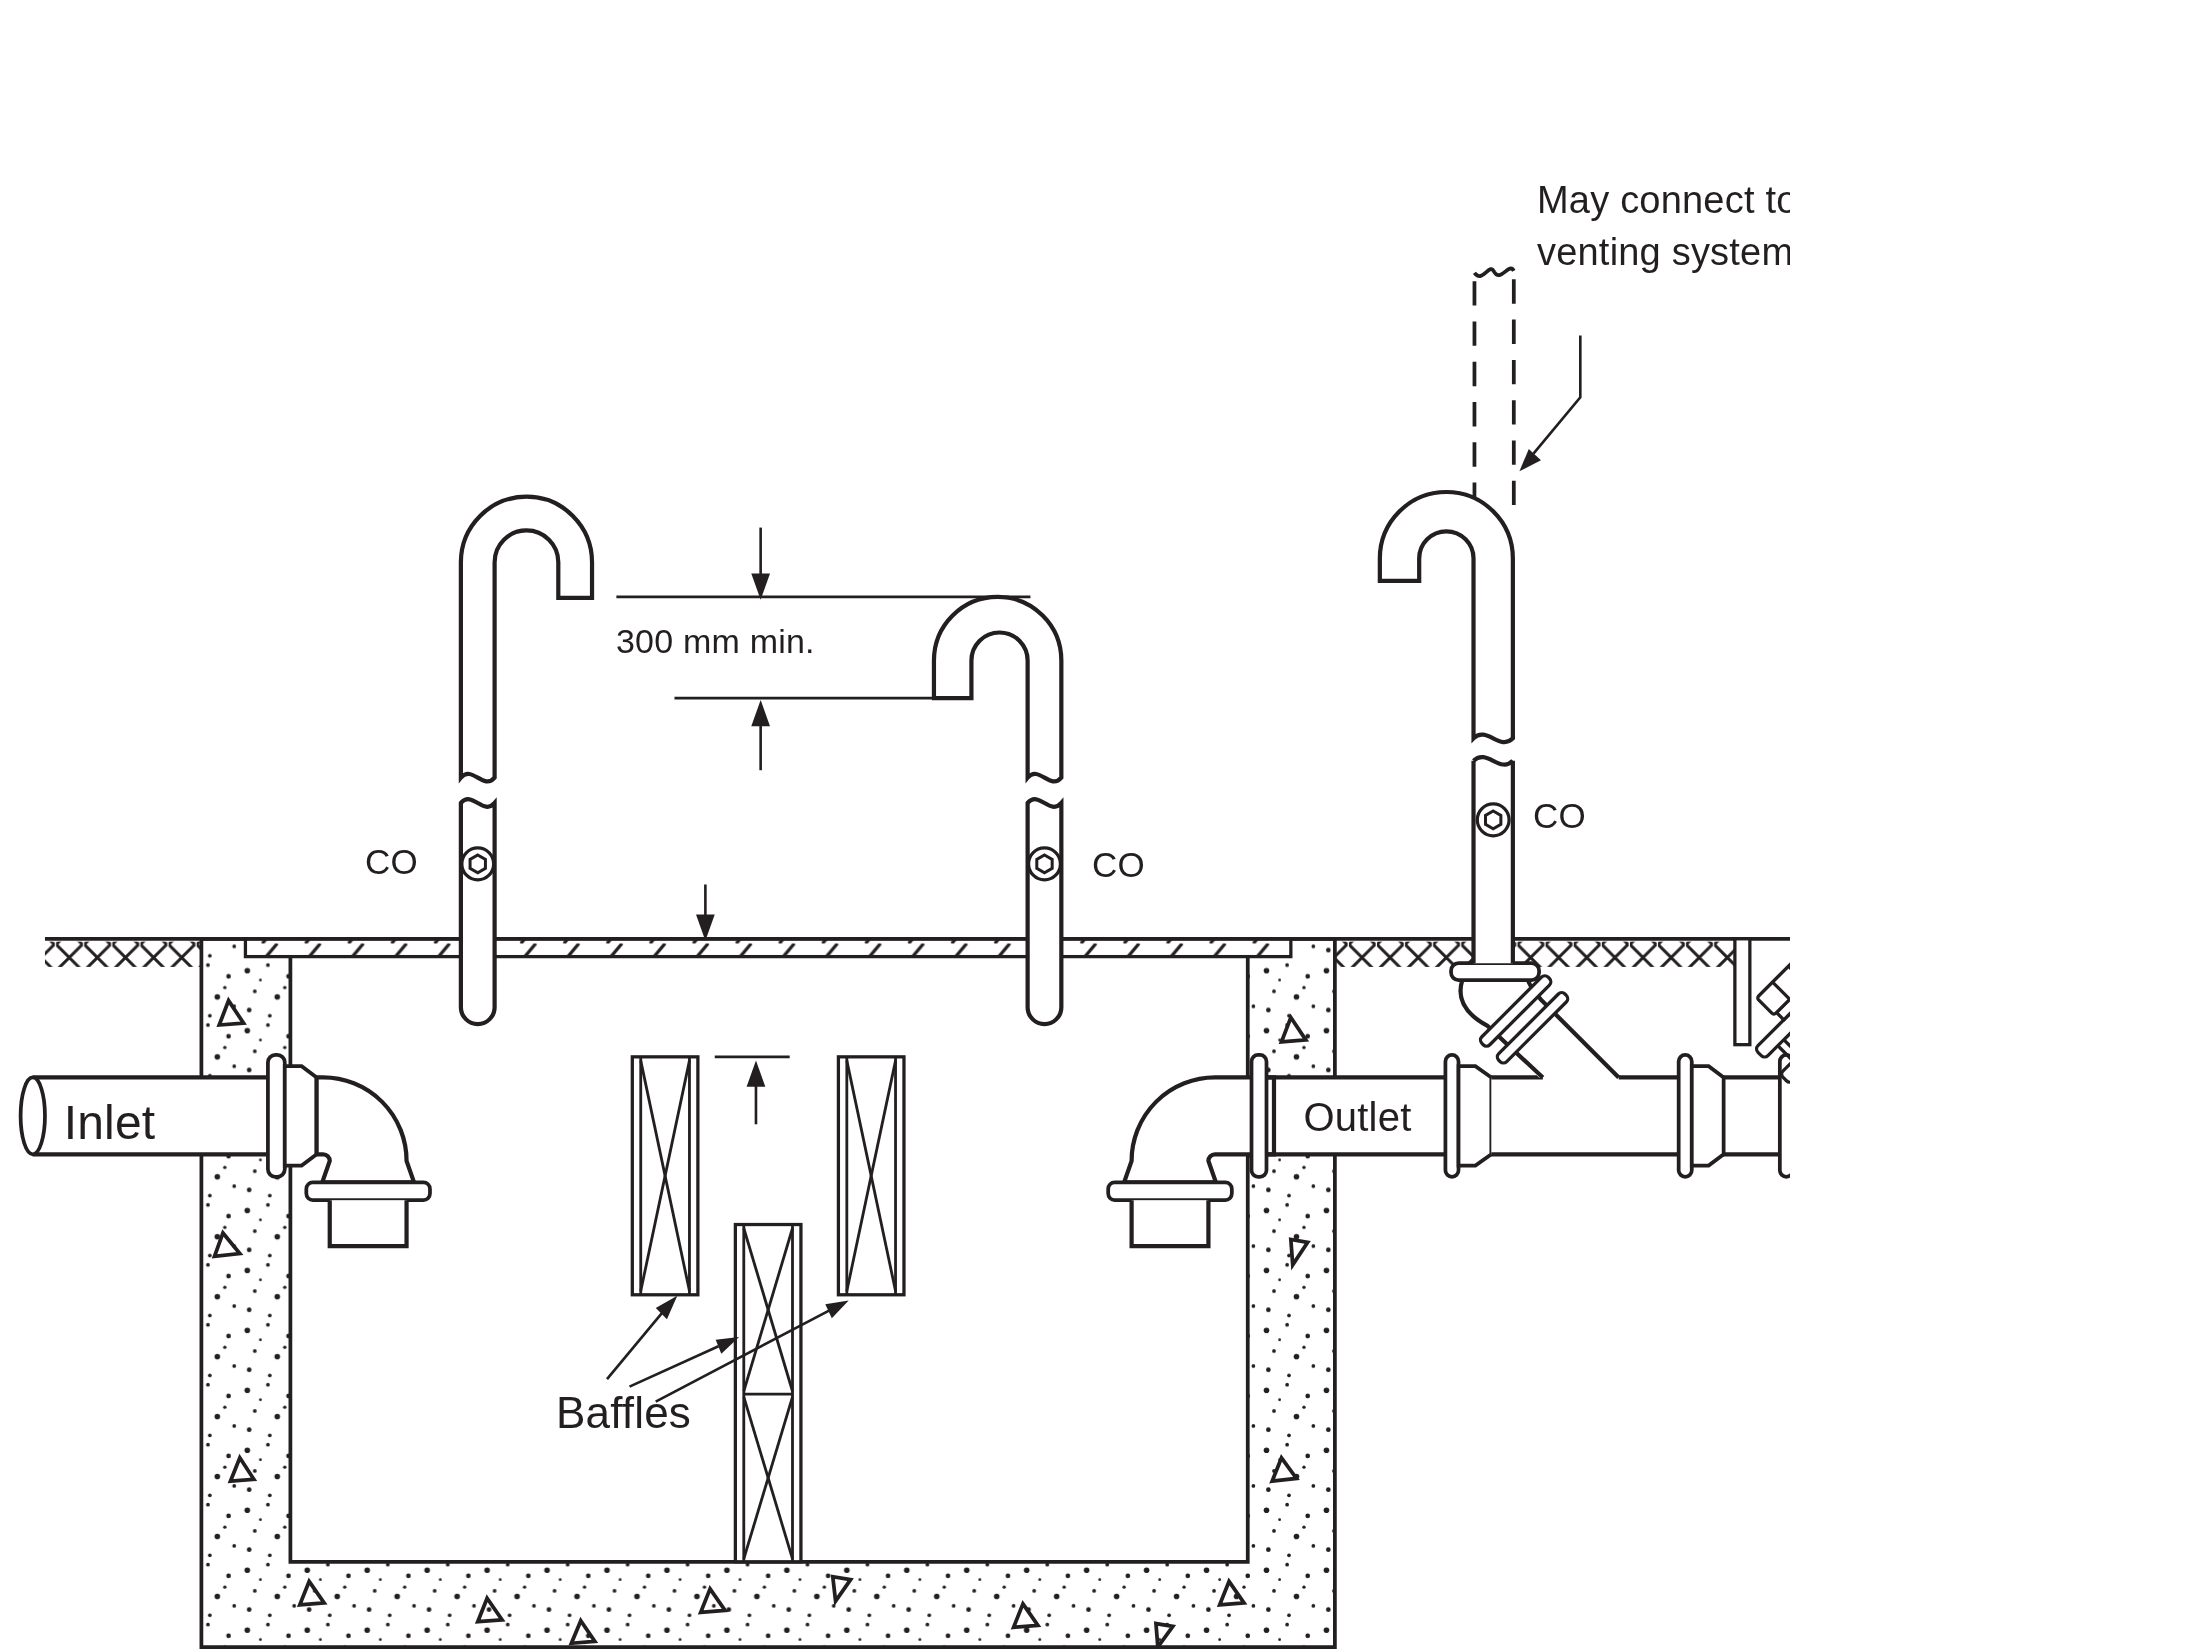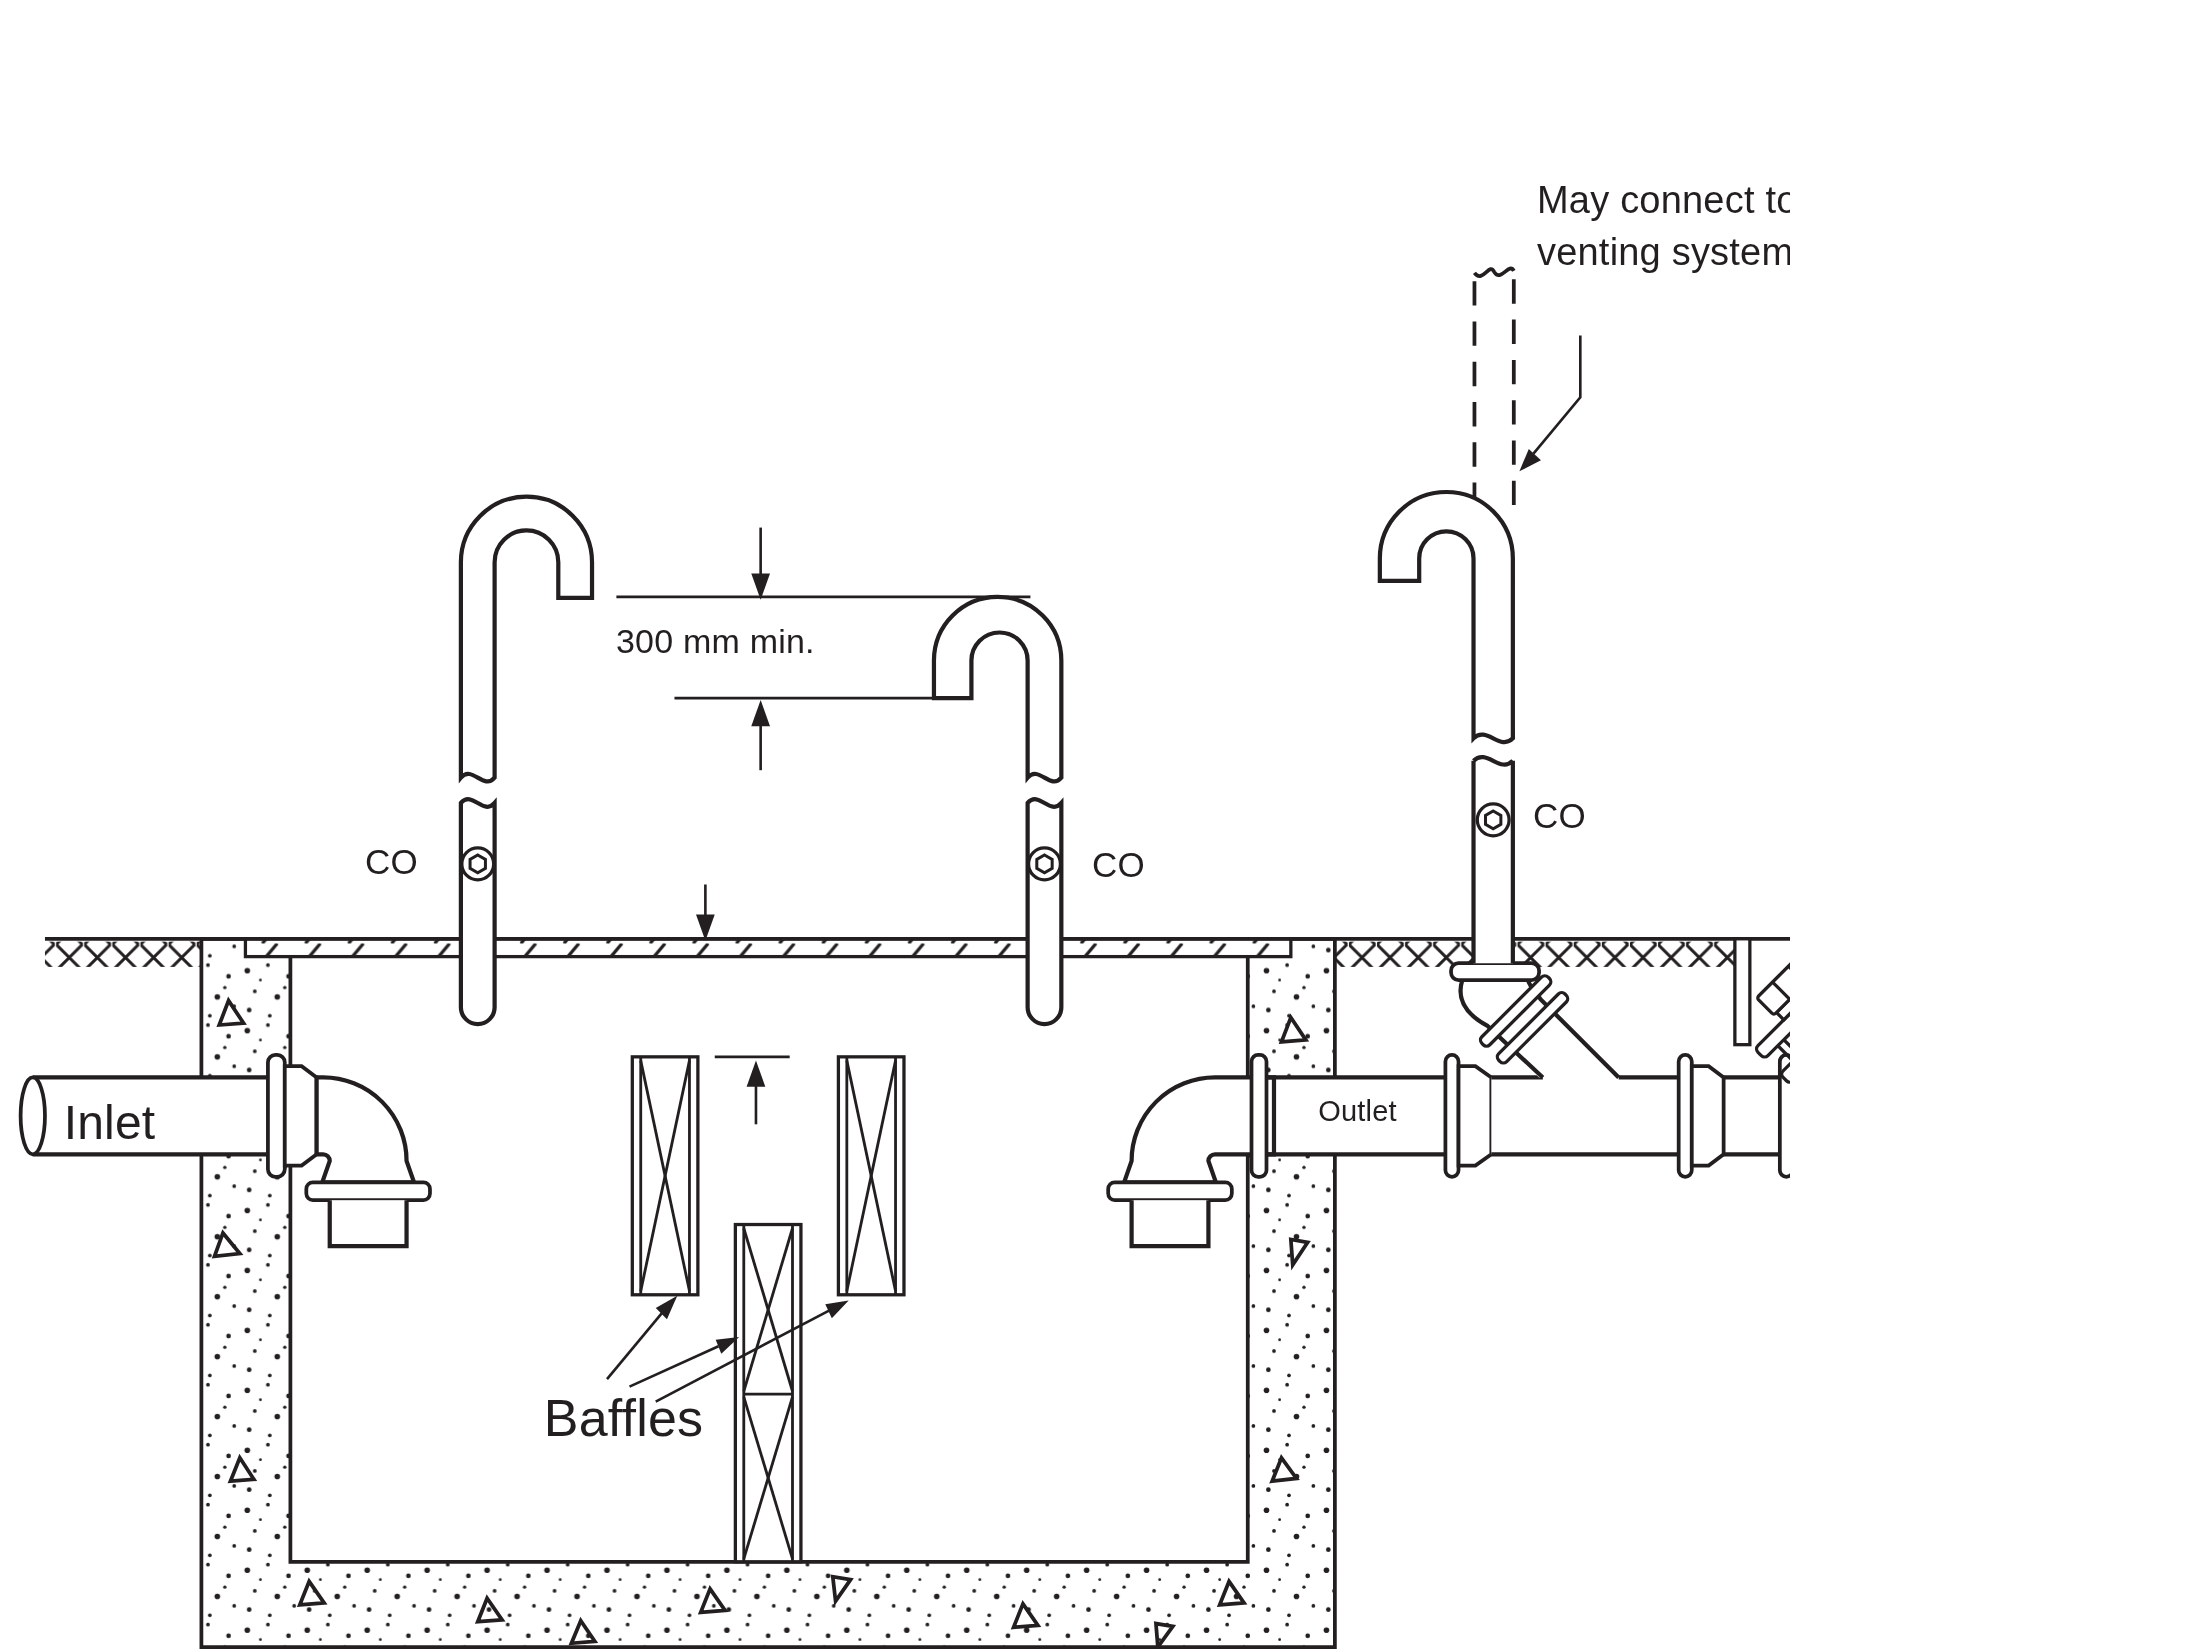--- a/index.html
+++ b/index.html
@@ -6,22 +6,22 @@
   #stage{position:relative;width:1790px;height:1650px;background:#ffffff;overflow:hidden;
          font-family:"Liberation Sans",sans-serif;color:#231f20;}
   #drawing{position:absolute;left:0;top:0;}
   .lbl{position:absolute;color:#231f20;letter-spacing:0.2px;}
   #vent-note{left:1537px;top:174px;font-size:38px;line-height:1.37;white-space:pre-line;width:337px;font-weight:500;}
   #dim-300{left:616px;top:622px;width:300px;font-size:34px;font-weight:500;}
   #co-1{left:343px;top:842px;width:75px;text-align:right;font-size:35px;font-weight:500;}
   #co-2{left:1092px;top:845px;font-size:35px;font-weight:500;}
   #co-3{left:1533px;top:796px;font-size:35px;font-weight:500;}
   #inlet{left:39px;top:1095px;width:141px;text-align:center;font-size:48px;font-weight:500;}
-  #outlet{left:1287px;top:1095px;width:141px;text-align:center;font-size:29px;font-weight:500;}
-  #baffles{left:518px;top:1388px;width:211px;text-align:center;font-size:52px;font-weight:500;}
+  #outlet{left:1287px;top:1095px;width:141px;text-align:center;font-size:40px;font-weight:500;}
+  #baffles{left:518px;top:1388px;width:211px;text-align:center;font-size:44px;font-weight:500;}
 </style>
 </head>
 <body>
 
 <div id="stage">
 
 <svg id="drawing" width="2207" height="1650" viewBox="0 0 2356 1761" xmlns="http://www.w3.org/2000/svg">
   <defs>
     <pattern id="conc" width="64" height="64" patternUnits="userSpaceOnUse">
       <circle cx="8" cy="12" r="3" fill="#231f20"></circle>

